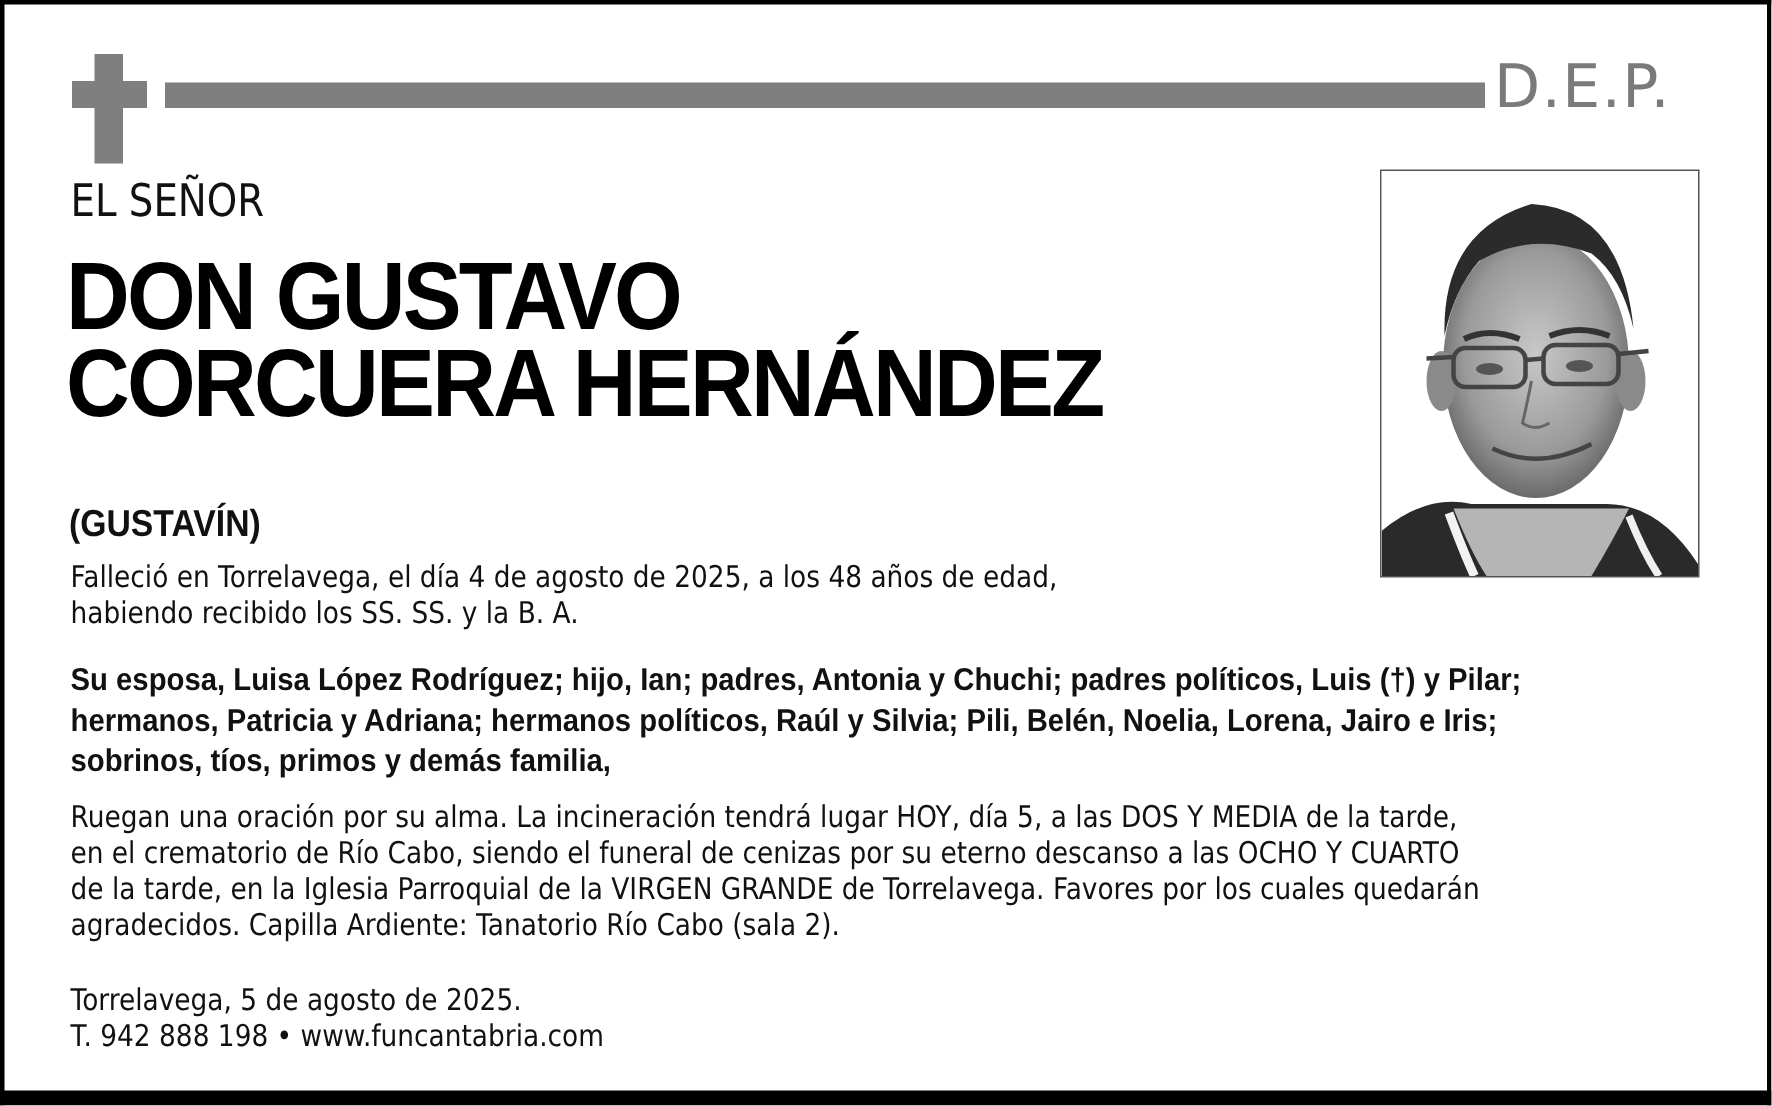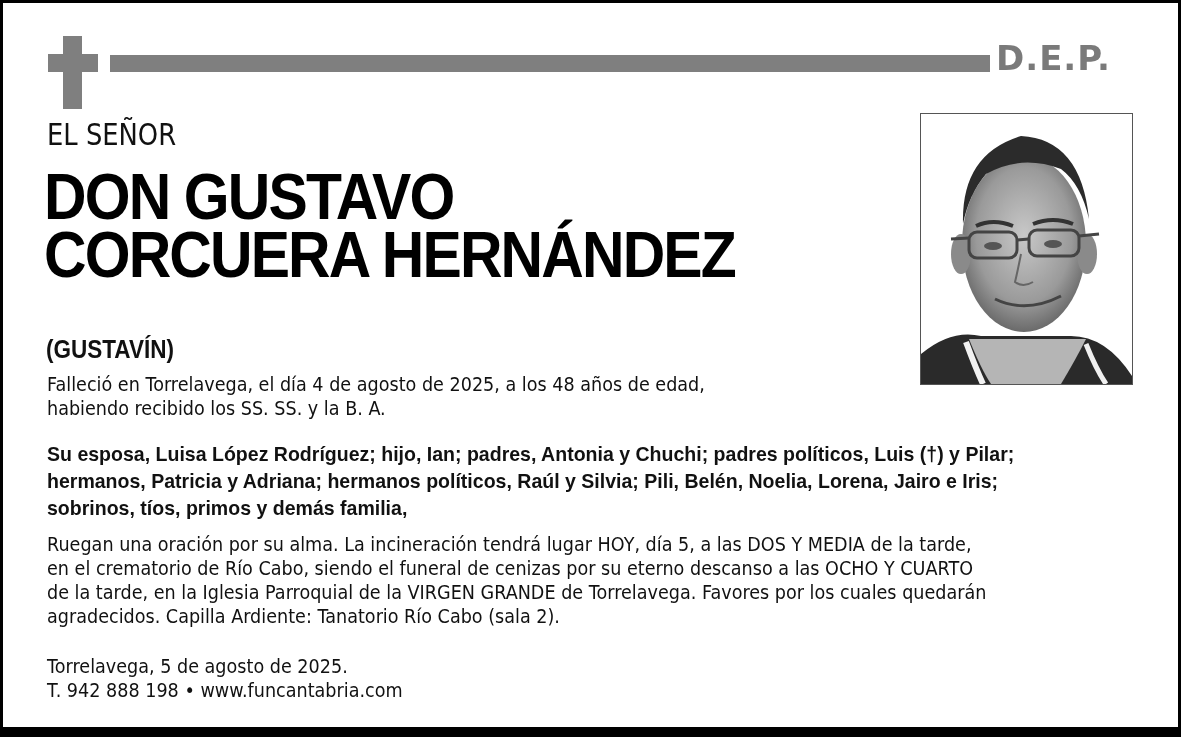--- a/index.html
+++ b/index.html
@@ -3,22 +3,22 @@
 <meta charset="utf-8">
 <style>
   html, body { margin: 0; padding: 0; background: #ffffff; }
   body { width: 1181px; height: 737px; position: relative; overflow: hidden; font-family: "DejaVu Sans", sans-serif; color: #111; }
   .frame { position: absolute; left: 0; top: 0; width: 1181px; height: 737px; box-sizing: border-box;
            border-left: 3px solid #000; border-top: 3px solid #000; border-right: 3px solid #000; }
   .bottom-bar { position: absolute; left: 0; bottom: 0; width: 1181px; height: 10px; background: #000; }
   .cross-v { position: absolute; left: 63px; top: 36px; width: 19px; height: 73px; background: #7f7f7f; }
   .cross-h { position: absolute; left: 48px; top: 54px; width: 50px; height: 18px; background: #7f7f7f; }
   .rule { position: absolute; left: 110px; top: 55px; width: 880px; height: 17px; background: #7f7f7f; }
-  .dep { position: absolute; left: 996px; top: 36px; font-family: "DejaVu Sans", sans-serif; font-weight: bold;
-         font-size: 34px; color: #7a7a7a; letter-spacing: 1px; line-height: 44px; }
+  .dep { position: absolute; left: 996px; top: 36px; font-family: "DejaVu Sans", sans-serif; font-weight: normal;
+         font-size: 40px; color: #7a7a7a; letter-spacing: 1px; line-height: 44px; }
   .senor { position: absolute; left: 47px; top: 115px; font-size: 30px; line-height: 40px; color: #111;
            font-family: "DejaVu Sans", sans-serif; transform: scaleX(0.86); transform-origin: left; }
   .name { position: absolute; left: 44px; top: 168px; font-family: "Liberation Sans", sans-serif; font-weight: bold;
           font-size: 64px; line-height: 58px; color: #000; letter-spacing: -2px; transform: scaleX(0.92); transform-origin: left; white-space: nowrap; }
   .nickname { position: absolute; left: 46px; top: 334px; font-family: "Liberation Sans", sans-serif; font-weight: bold;
               font-size: 25px; line-height: 30px; color: #111; transform: scaleX(0.9); transform-origin: left; }
   .para { position: absolute; left: 47px; font-family: "DejaVu Sans", sans-serif; font-size: 20px; line-height: 24px; color: #111;
           transform: scaleX(0.88); transform-origin: left; white-space: nowrap; }
   .para.bold { font-family: "Liberation Sans", sans-serif; font-weight: bold; font-size: 21px; transform: scaleX(0.93); }
   .photo { position: absolute; left: 920px; top: 113px; width: 211px; height: 270px; border: 1px solid #555; box-sizing: content-box; background: #fff; overflow: hidden; }

